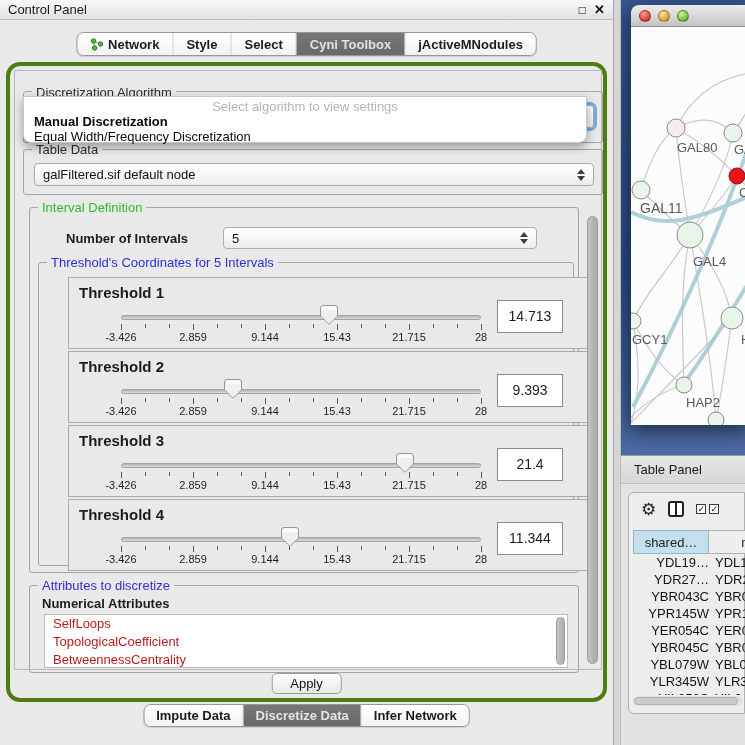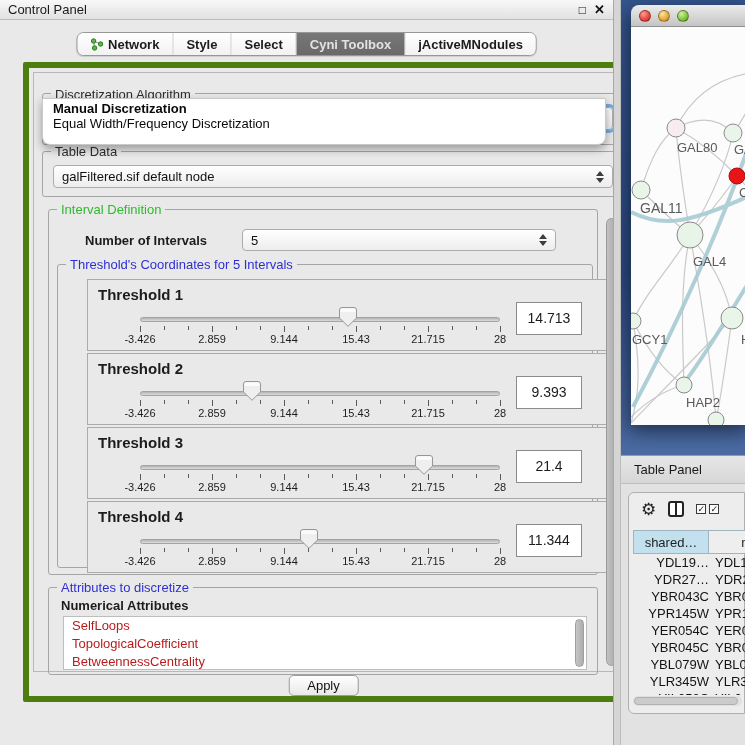--- a/index.html
+++ b/index.html
@@ -21,22 +21,22 @@
   .seg-bar { position:absolute; display:flex; border:1px solid #979797; border-radius:7px;
     overflow:hidden; background:#fff; box-shadow:0 1px 1px rgba(0,0,0,.12); height:24px; }
   .seg { display:flex; align-items:center; gap:5px; padding:0 13px; font-size:13px; font-weight:600;
     color:#1c1c1c; background:linear-gradient(#ffffff,#f2f2f2); border-right:1px solid #c3c3c3; white-space:nowrap; }
   .seg:last-child { border-right:none; }
   .seg.selected { background:linear-gradient(#787878,#696969); color:#e3e3e3; }
   #top-tabs { top:32px; left:50%; transform:translateX(-50%); }
   #bottom-tabs { top:704px; left:50%; transform:translateX(-50%); height:23px; }
   #bottom-tabs .seg { padding:0 12px; }
 
-  .cp-main { position:absolute; left:23px; top:62px; width:601px; height:640px;
-    border:6px solid #4d7c0f; border-radius:2px; background:#e9e9e9; }
+  .cp-main { position:absolute; left:6px; top:62px; width:601px; height:640px;
+    border:4px solid #4d7c0f; border-radius:14px; background:#e9e9e9; }
   .viewport { position:absolute; left:4px; top:4px; width:588px; height:600px;
     border:1px solid #b8b8b8; background:#e9e9e9; }
   
   .cp-vscroll { position:absolute; left:577px; top:150px; width:11px; height:448px;
     background:linear-gradient(90deg,#c2c2c2,#a9a9a9); border:1px solid #9b9b9b; border-radius:6px; }
 
   
   .group { position:absolute; border:1px solid #a5a5a5; border-radius:3px; }
   .group-label { position:absolute; top:-8px; left:8px; background:#e9e9e9; padding:0 4px;
     font-size:13px; color:#2e2e2e; white-space:nowrap; }
@@ -174,20 +174,21 @@
 
     <div class="cp-main">
       <div class="viewport">
 
         <div class="group" style="left:8px; top:20px; width:580px; height:52px;">
           <span class="group-label" style="top:-7px;">Discretization Algorithm</span>
           <div class="combo focused" style="left:10px; top:13px; width:560px;"></div>
         </div>
 
         <div class="popup">
+          <div class="hint">Select algorithm to view settings</div>
           <div id="popup-items">
               <div class="item bold">Manual Discretization</div>
               <div class="item">Equal Width/Frequency Discretization</div>
             </div>
         </div>
 
         <div class="group" style="left:8px; top:78px; width:580px; height:46px;">
           <span class="group-label">Table Data</span>
           <div class="combo" style="left:10px; top:13px; width:560px;">
             <span>galFiltered.sif default node</span>
@@ -352,20 +353,31 @@
               </div>
             <div class="list-vscroll"></div>
           </div>
         </div>
 
       </div>
       <div class="cp-vscroll"></div>
       <button class="apply-btn">Apply</button>
     </div>
 
+    <div id="bottom-tabs" class="seg-bar">
+        <div class="seg">
+          <span>Impute Data</span>
+        </div>
+        <div class="seg selected">
+          <span>Discretize Data</span>
+        </div>
+        <div class="seg">
+          <span>Infer Network</span>
+        </div>
+      </div>
   </div>
 
   <div id="divider"></div>
 
   <div id="network-area">
     <div id="net-window">
       <div class="net-titlebar">
         <span class="tl red"></span>
         <span class="tl yellow"></span>
         <span class="tl green"></span>

